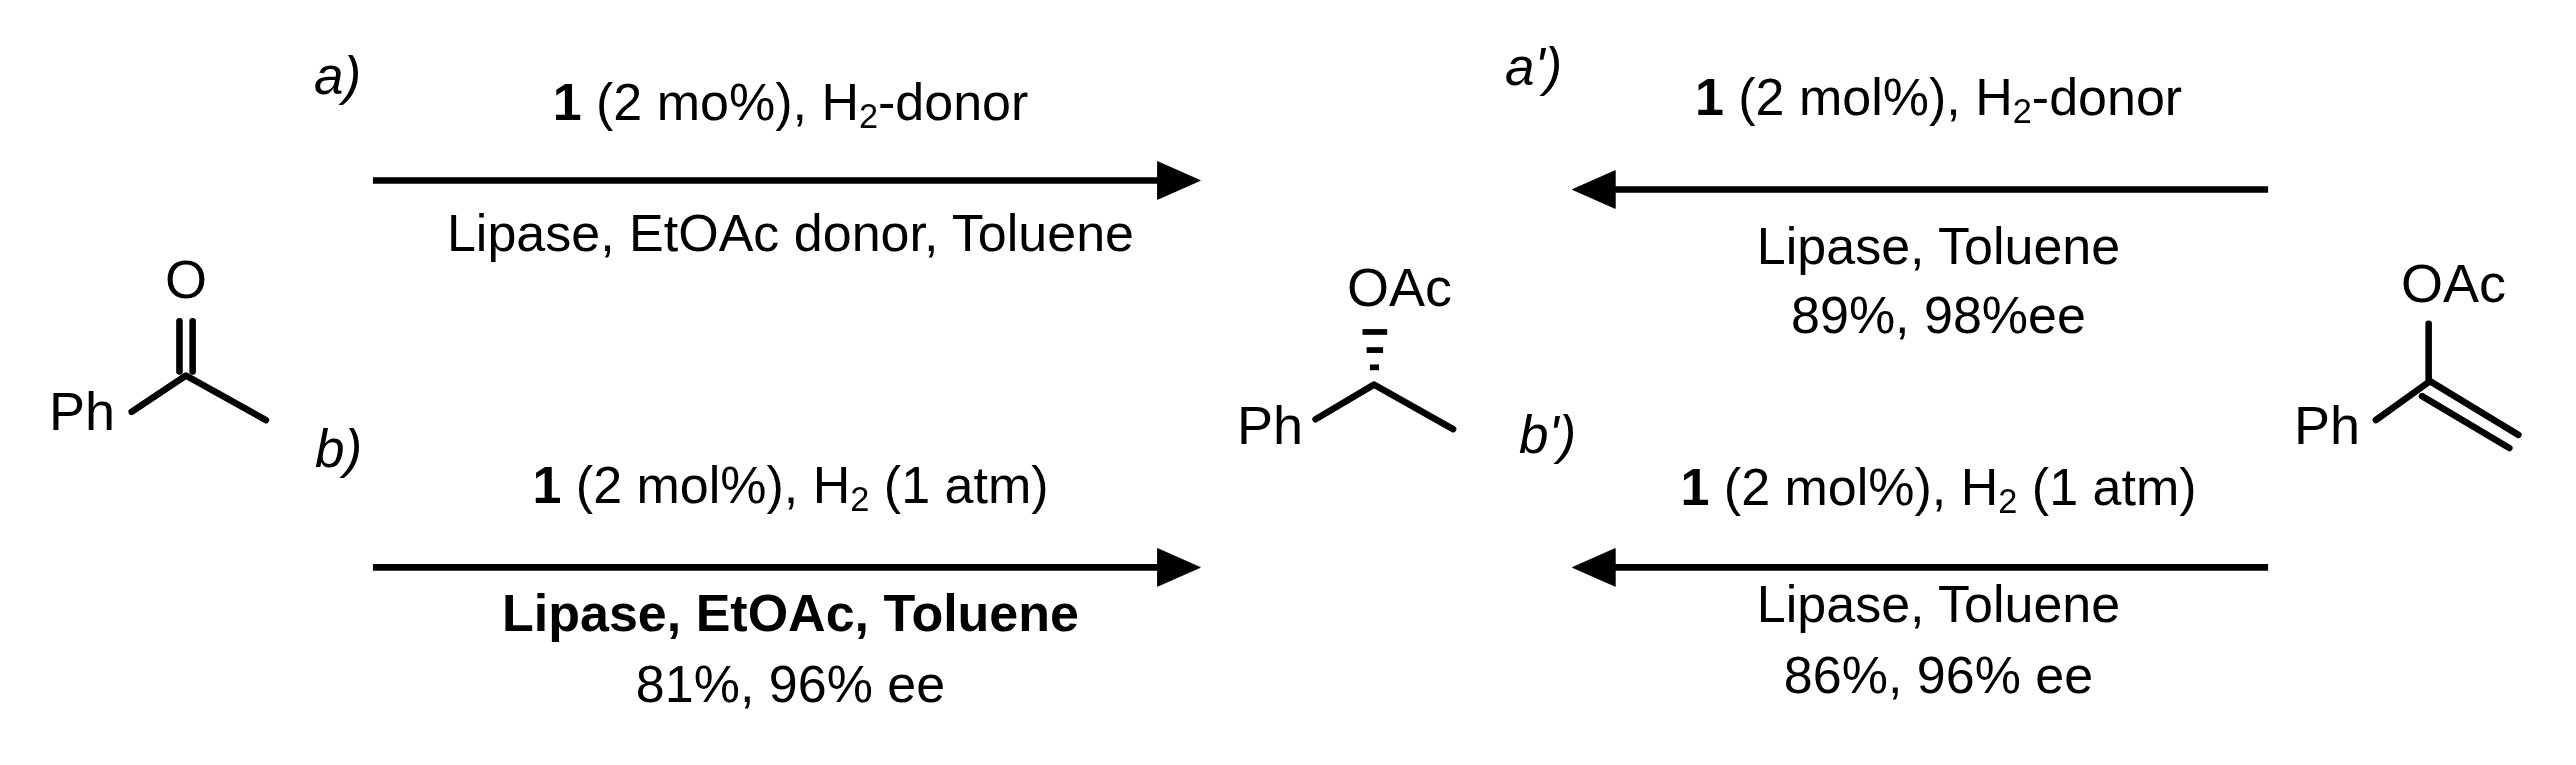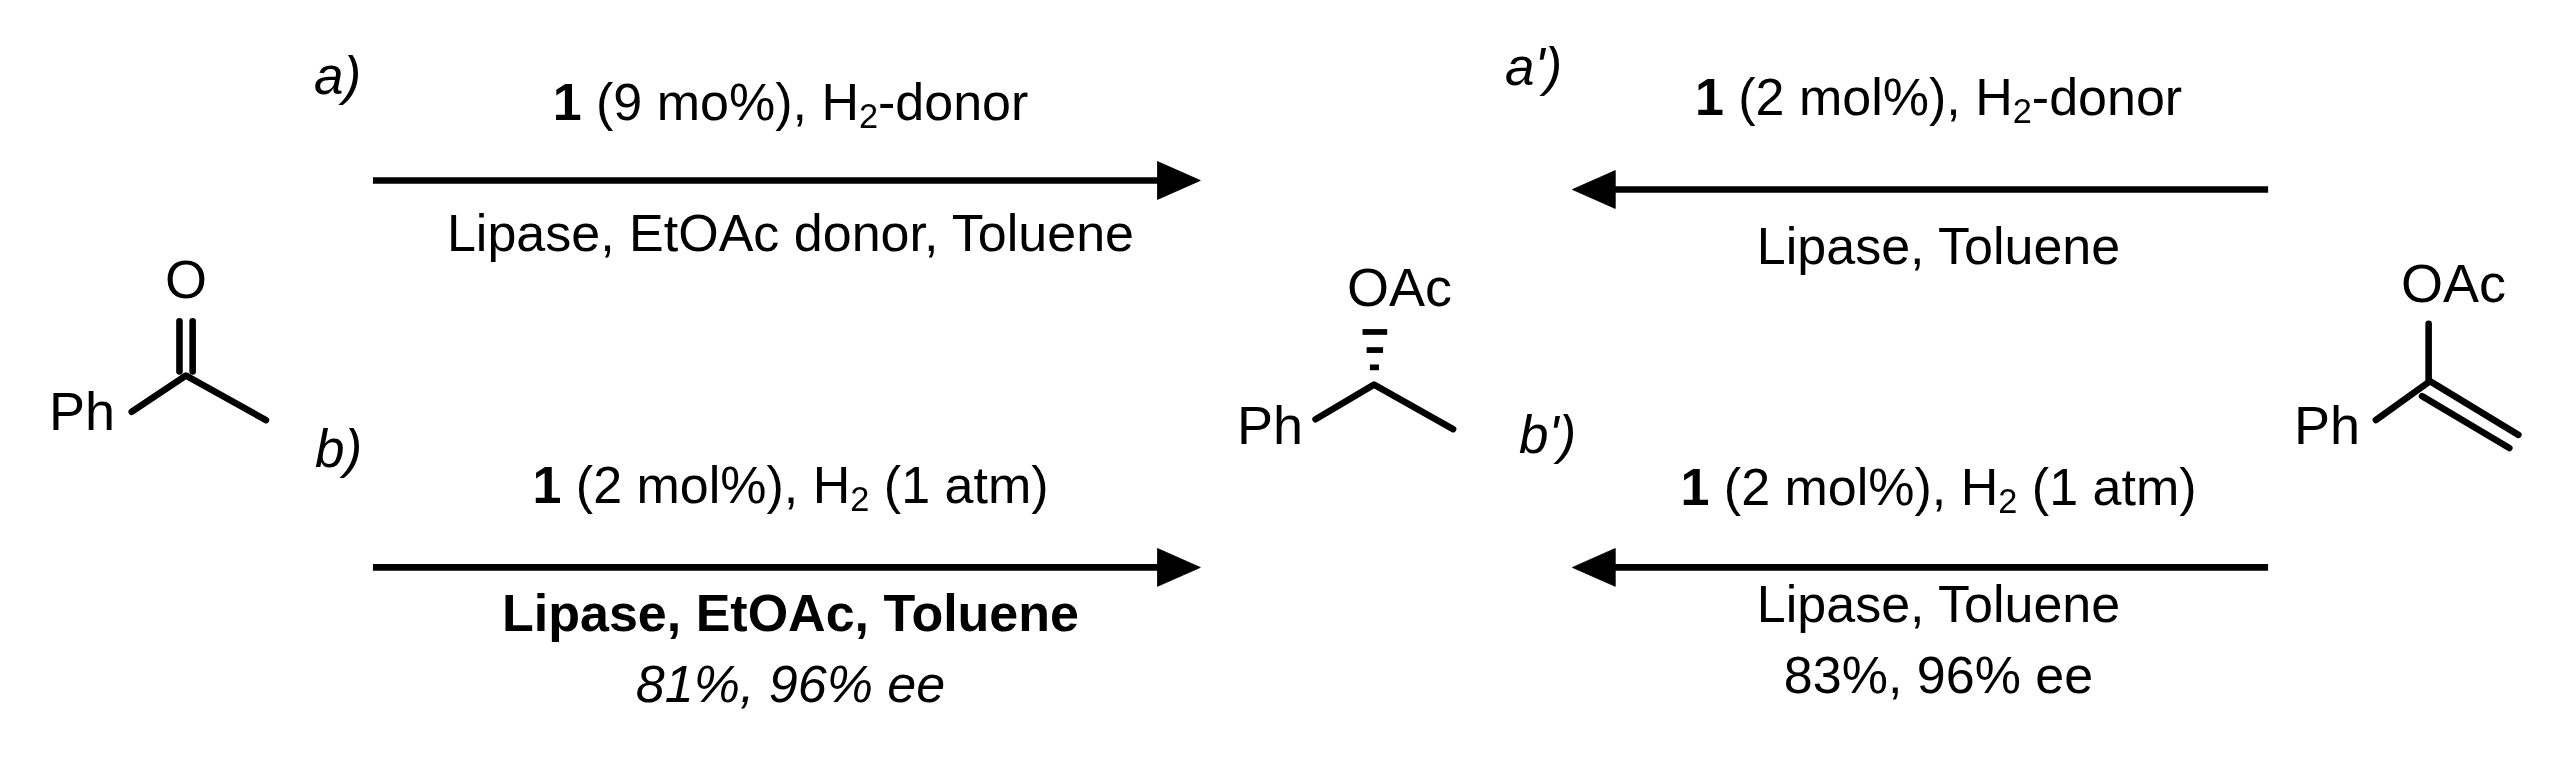--- a/index.html
+++ b/index.html
@@ -77,31 +77,32 @@
   <div class="txt atom" style="left:157px;top:252px;width:58px;text-align:center;">O</div>
   <div class="txt atom" style="left:49px;top:384px;">Ph</div>
 
   <div class="txt atom" style="left:1347px;top:260px;">OAc</div>
   <div class="txt atom" style="left:1237px;top:398px;">Ph</div>
 
   <div class="txt atom" style="left:2401px;top:256px;">OAc</div>
   <div class="txt atom" style="left:2294px;top:398px;">Ph</div>
 
   <div class="txt lbl" style="left:314px;top:49px;">a)</div>
-  <div class="txt cond colL ctr" style="top:76px;"><span class="b">1</span><span> (9 mo%), H</span><sub>2</sub><span>-donor</span></div>
+  <div class="txt cond colL ctr" style="top:76px;"><span class="b">1</span><span> (2 mo%), H</span><sub>2</sub><span>-donor</span></div>
   <div class="txt cond colL ctr" style="top:207px;">Lipase, EtOAc donor, Toluene</div>
 
   <div class="txt lbl" style="left:315px;top:422px;">b)</div>
   <div class="txt cond colL ctr" style="top:459px;"><span class="b">1</span><span> (2 mol%), H</span><sub>2</sub><span> (1 atm)</span></div>
   <div class="txt cond colL ctr" style="top:587px;font-weight:bold;">Lipase, EtOAc, Toluene</div>
-  <div class="txt cond colL ctr" style="top:658px;font-style:italic;">81%, 96% ee</div>
+  <div class="txt cond colL ctr" style="top:658px;">81%, 96% ee</div>
 
   <div class="txt lbl" style="left:1505px;top:40px;">a')</div>
   <div class="txt cond colR ctr" style="top:71px;"><span class="b">1</span><span> (2 mol%), H</span><sub>2</sub><span>-donor</span></div>
   <div class="txt cond colR ctr" style="top:220px;">Lipase, Toluene</div>
+  <div class="txt cond colR ctr" style="top:289px;">89%, 98%ee</div>
 
   <div class="txt lbl" style="left:1519px;top:408px;">b')</div>
   <div class="txt cond colR ctr" style="top:461px;"><span class="b">1</span><span> (2 mol%), H</span><sub>2</sub><span> (1 atm)</span></div>
   <div class="txt cond colR ctr" style="top:578px;">Lipase, Toluene</div>
-  <div class="txt cond colR ctr" style="top:649px;">83%, 96% ee</div>
+  <div class="txt cond colR ctr" style="top:649px;">86%, 96% ee</div>
 
 </div>
 
 
 </body></html>

